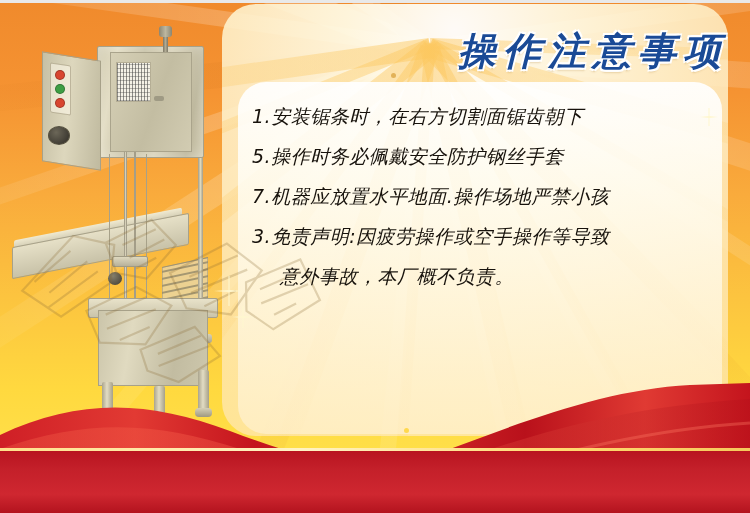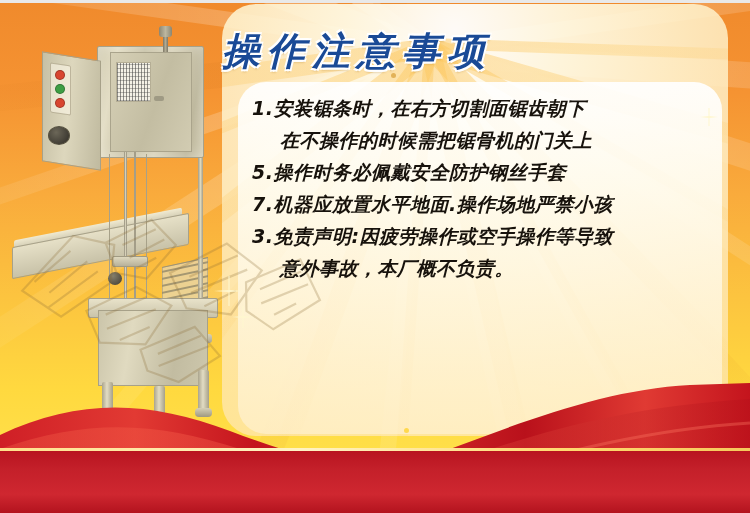--- a/index.html
+++ b/index.html
@@ -58,21 +58,21 @@
     background:linear-gradient(180deg,
       rgba(255,255,255,.92) 0%,
       rgba(255,253,243,.86) 30%,
       rgba(255,248,228,.76) 62%,
       rgba(255,242,214,.62) 100%);
   }
 
   
   .title{
     position:absolute;left:222px;top:26px;width:506px;
-    text-align:left;z-index:14;
+    text-align:right;z-index:14;
     font-family:"DejaVu Sans","Liberation Sans",sans-serif;
     font-size:38px;font-weight:bold;letter-spacing:7px;
     color:#1a4a96;
     font-style:italic;
     text-shadow:
       -1.6px -1.6px 0 #ffffff, 1.6px -1.6px 0 #ffffff,
       -1.6px  1.6px 0 #ffffff, 1.6px  1.6px 0 #ffffff,
        0 2.5px 2px rgba(170,120,40,.30);
     white-space:nowrap;
   }
@@ -81,22 +81,22 @@
     background:#d8a23e;z-index:15;opacity:.75;
   }
 
   
   .list{
     position:absolute;left:252px;top:92px;width:470px;z-index:16;
   }
   .line{
     height:32px;line-height:32px;
     font-family:"DejaVu Sans","Liberation Sans",sans-serif;
-    font-size:19px;font-weight:bold;font-style:italic;
-    color:#17120c;white-space:nowrap;letter-spacing:.5px;
+    font-size:19px;font-weight:normal;font-style:italic;
+    color:#17120c;white-space:nowrap;letter-spacing:.5px;margin-top:8px;
   }
   .line.indent{padding-left:28px;}
 
   
   .machine{position:absolute;left:12px;top:34px;width:210px;height:390px;z-index:10;}
 
   .mh-body{          
     position:absolute;left:85px;top:12px;width:105px;height:110px;
     background:linear-gradient(100deg,#cfc9ae 0%,#e3ddc4 16%,#c9c3a8 38%,#d9d3ba 60%,#bdb79c 86%,#cfc9ae 100%);
     border:1px solid #a7a189;border-radius:2px;
@@ -367,21 +367,20 @@
   <div class="spark" style="left:690px;top:448px;width:16px;height:16px;"></div>
   <div class="dotlight" style="left:404px;top:428px;width:5px;height:5px;"></div>
   <div class="dotlight" style="left:612px;top:424px;width:4px;height:4px;"></div>
   <div class="dotlight" style="left:566px;top:466px;width:4px;height:4px;"></div>
   <div class="dotlight" style="left:664px;top:462px;width:5px;height:5px;"></div>
   <div class="dotlight" style="left:496px;top:470px;width:3px;height:3px;"></div>
   <div class="dotlight" style="left:718px;top:440px;width:4px;height:4px;"></div>
 
   <div class="list">
     <div class="line">1.安装锯条时，在右方切割面锯齿朝下</div>
-    <div class="line indent">在不操作的时候需把锯骨机的门关上</div>
     <div class="line">5.操作时务必佩戴安全防护钢丝手套</div>
     <div class="line">7.机器应放置水平地面.操作场地严禁小孩</div>
     <div class="line">3.免责声明:因疲劳操作或空手操作等导致</div>
     <div class="line indent">意外事故，本厂概不负责。</div>
   </div>
 
   <div class="ribbon">
     <svg viewBox="0 0 750 130" preserveAspectRatio="none" xmlns="http://www.w3.org/2000/svg">
       <defs>
         <linearGradient id="silk" x1="0" y1="0" x2="1" y2="0">

